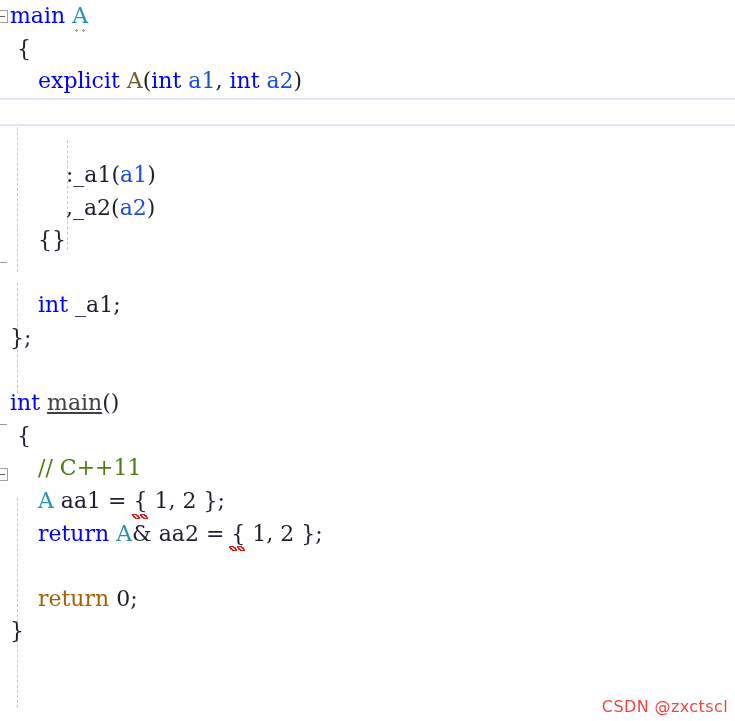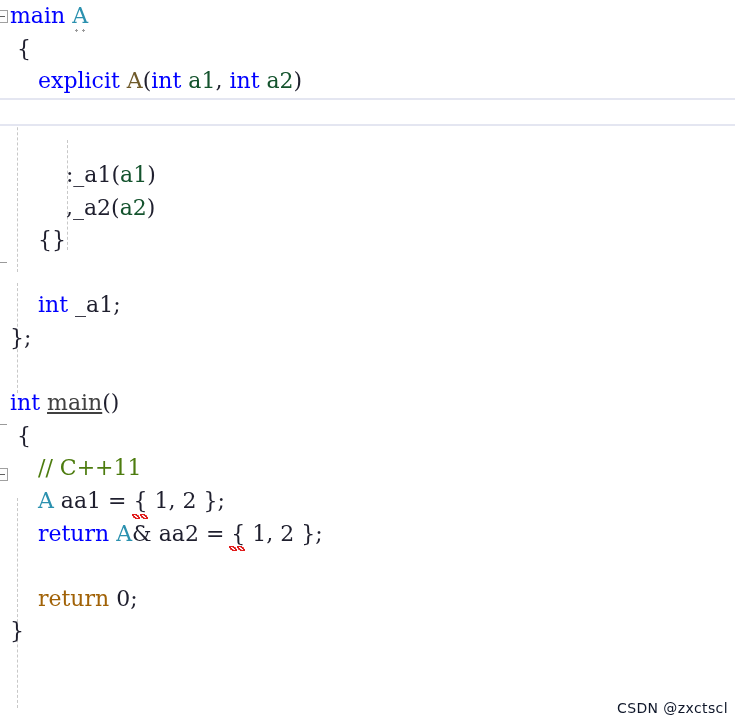--- a/index.html
+++ b/index.html
@@ -44,21 +44,21 @@
     background: #ffffff;
     height: 28.6px;
     line-height: 28.6px;
     box-sizing: border-box;
   }
   
   .kw       { color: #0000ff; }          
   .ctrl     { color: #a16207; }          
   .type     { color: #2b91af; }          
   .ctor     { color: #6f5a2a; }          
-  .param    { color: #14532d; }          
+  .param    { color: #1d4ed8; }          
   .cmt      { color: #4d7c0f; }          
   .plain    { color: #1f1f2e; }          
   .fn       { color: #404040; text-decoration: underline; }          
   
   .hint-underline {
     position: relative;
     display: inline-block;
   }
   .hint-underline::after {
     content: "";
@@ -115,23 +115,23 @@
     position: absolute;
     width: 9px;
     height: 1px;
     background: #9a9a9a;
   }
   
   .watermark {
     position: absolute;
     right: 7px;
     bottom: 5px;
-    color: #0f172a;
+    color: #ef4444;
     font-family: "DejaVu Sans", "Liberation Sans", sans-serif;
-    font-size: 14px;
+    font-size: 16px;
     letter-spacing: 0.4px;
     user-select: none;
   }
 </style>
 </head>
 <body>
 
 <div id="editor">
 
   <div class="guide" style="left:17px; top:107px; height:165px;"></div>

